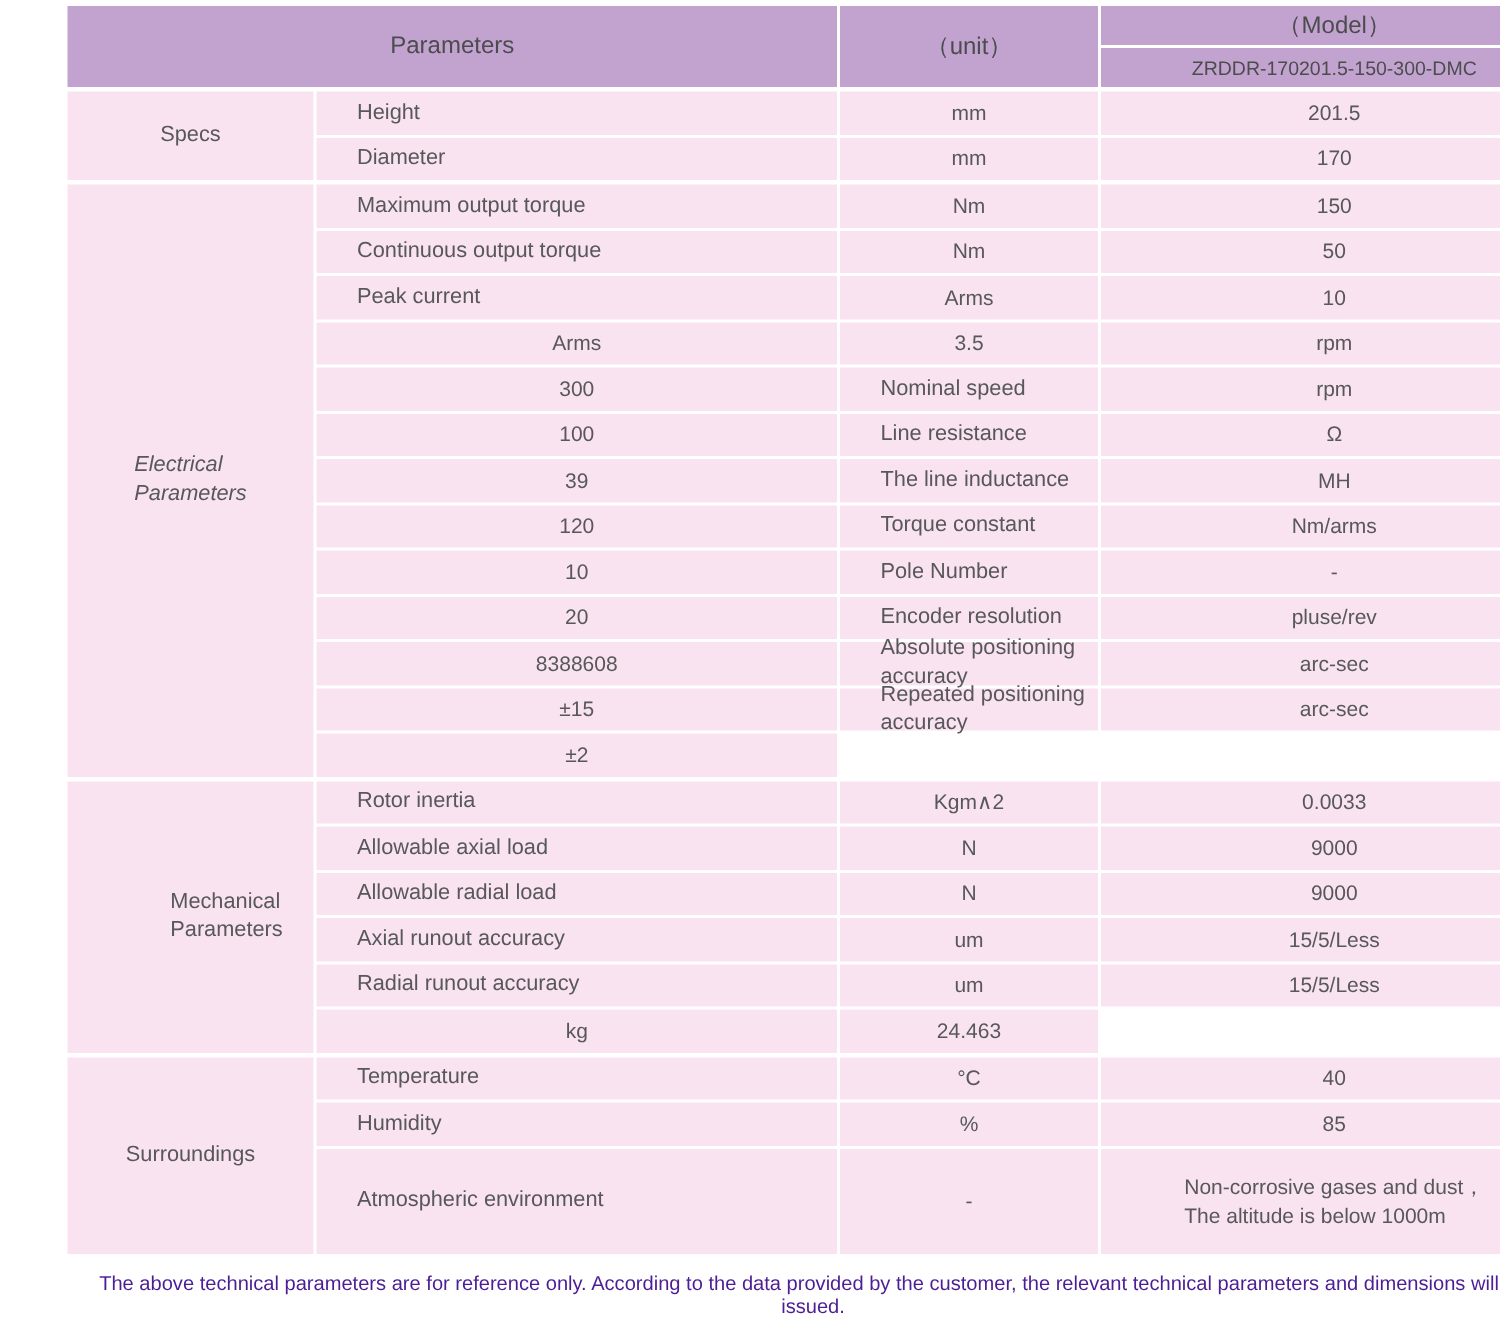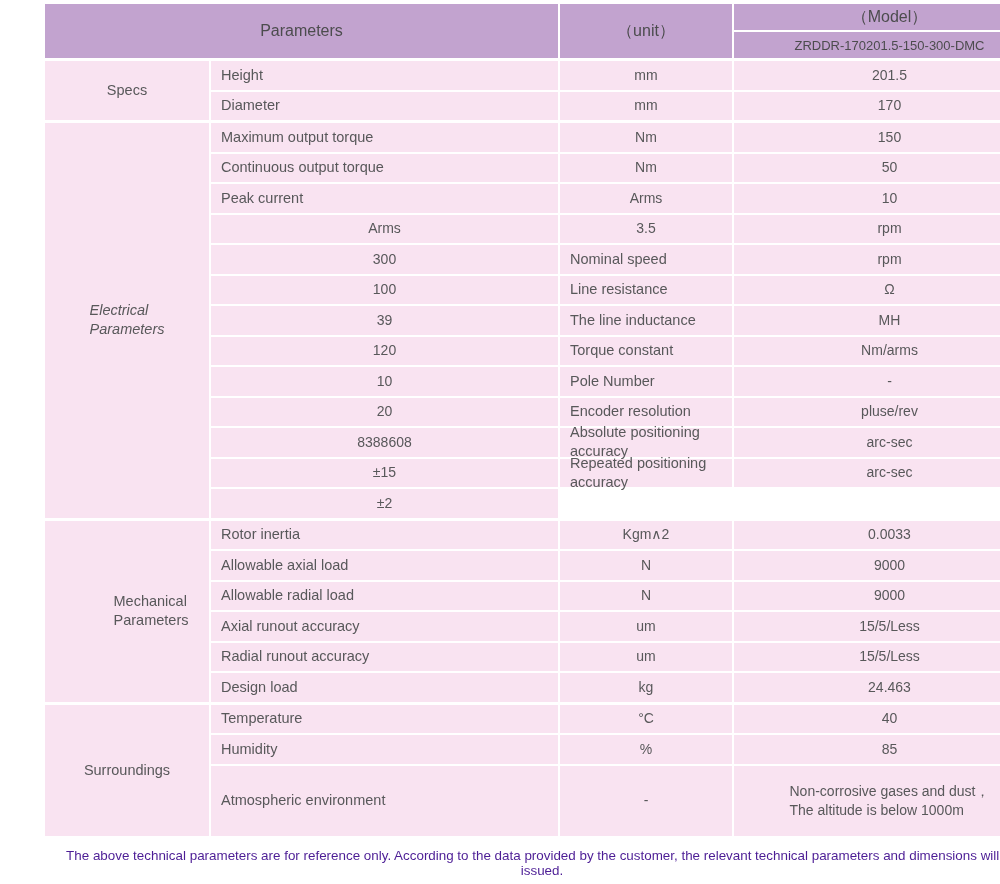--- a/index.html
+++ b/index.html
@@ -52,21 +52,21 @@
     line-height: 19px;
   }
   .cell.section-label {
     grid-column: 1;
     justify-content: center;
     text-align: left;
     white-space: pre-line;
   }
   .cell.param-name {
     justify-content: flex-start;
-    padding-left: 10px;
+    padding-left: 27px;
     box-sizing: border-box;
   }
   .cell.unit-cell, .cell.value-cell {
     justify-content: center;
     text-align: left;
     font-size: 14px;
     white-space: pre-line;
   }
   
   .footnote {
@@ -151,21 +151,20 @@
         <div class="cell value-cell">9000</div>
         <div class="cell param-name">Allowable radial load</div>
         <div class="cell unit-cell">N</div>
         <div class="cell value-cell">9000</div>
         <div class="cell param-name">Axial runout accuracy</div>
         <div class="cell unit-cell">um</div>
         <div class="cell value-cell">15/5/Less</div>
         <div class="cell param-name">Radial runout accuracy</div>
         <div class="cell unit-cell">um</div>
         <div class="cell value-cell">15/5/Less</div>
-        <div class="cell param-name">Design load</div>
         <div class="cell unit-cell">kg</div>
         <div class="cell value-cell">24.463</div>
       </div>
       <div class="section-grid" style="grid-template-rows: 28.5px 28.5px 70px;">
         <div class="cell section-label" style="grid-row: 1 / span 3;">Surroundings</div>
         <div class="cell param-name">Temperature</div>
         <div class="cell unit-cell">°C</div>
         <div class="cell value-cell">40</div>
         <div class="cell param-name">Humidity</div>
         <div class="cell unit-cell">%</div>

